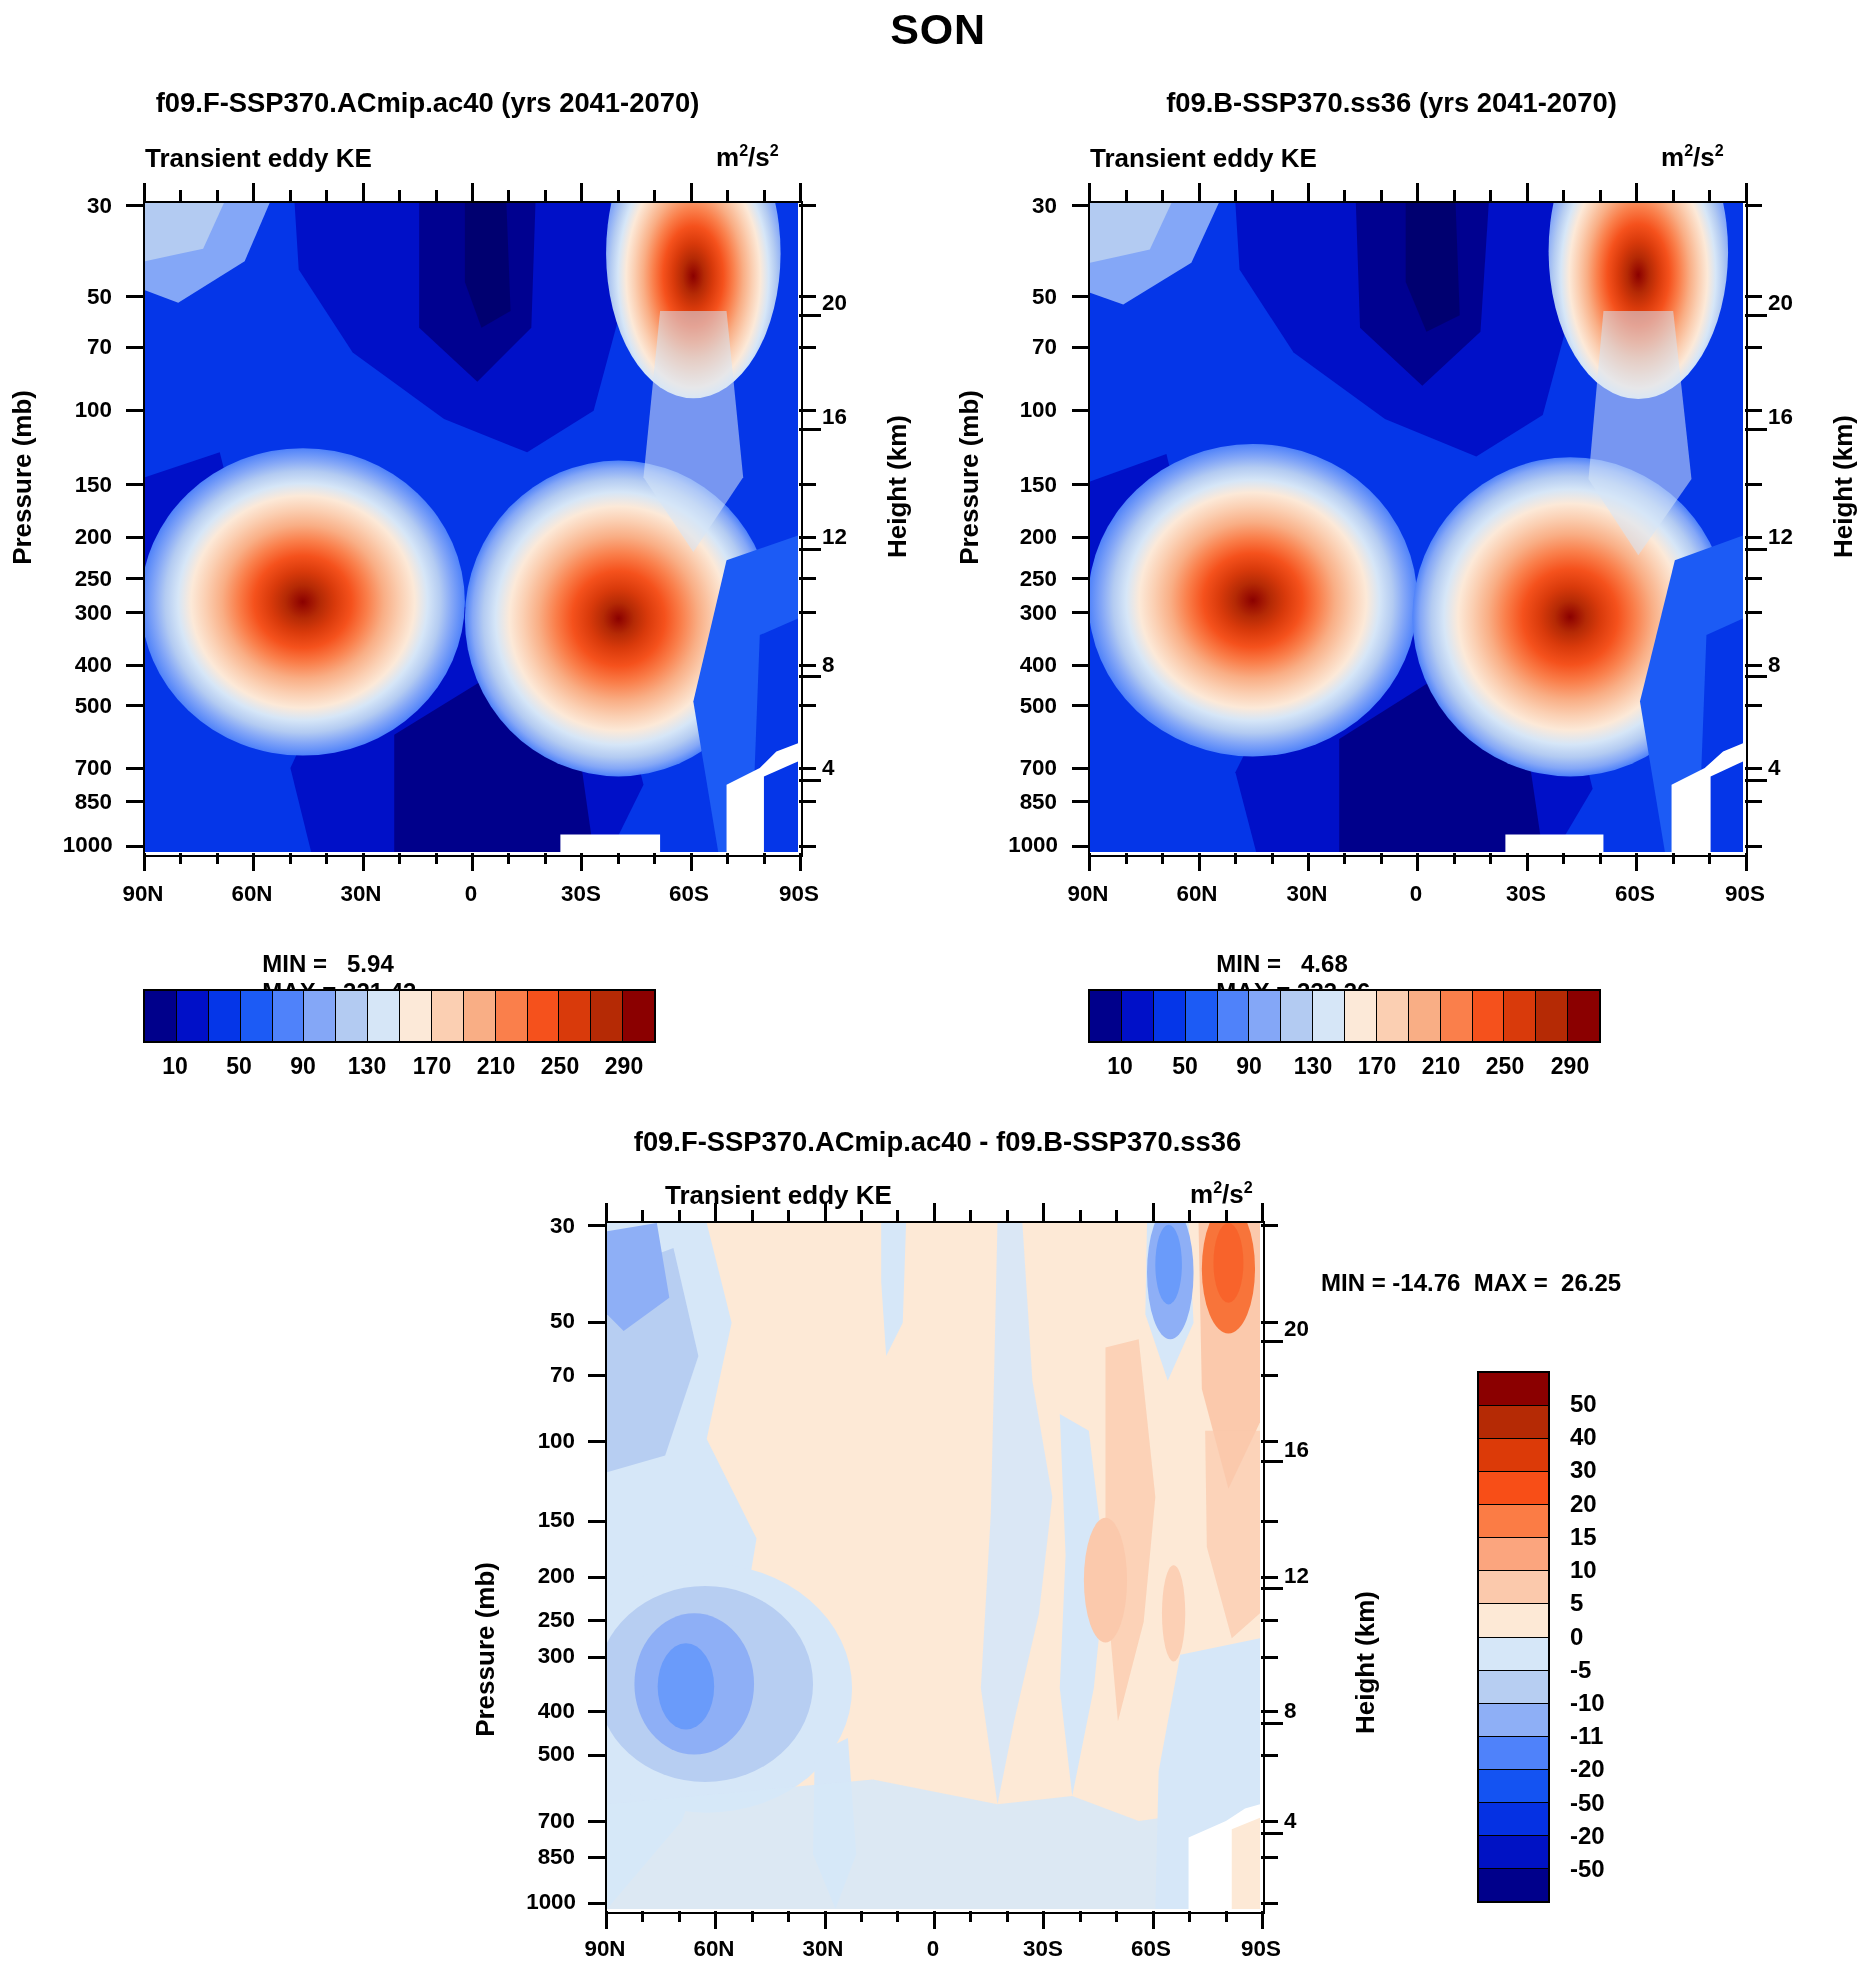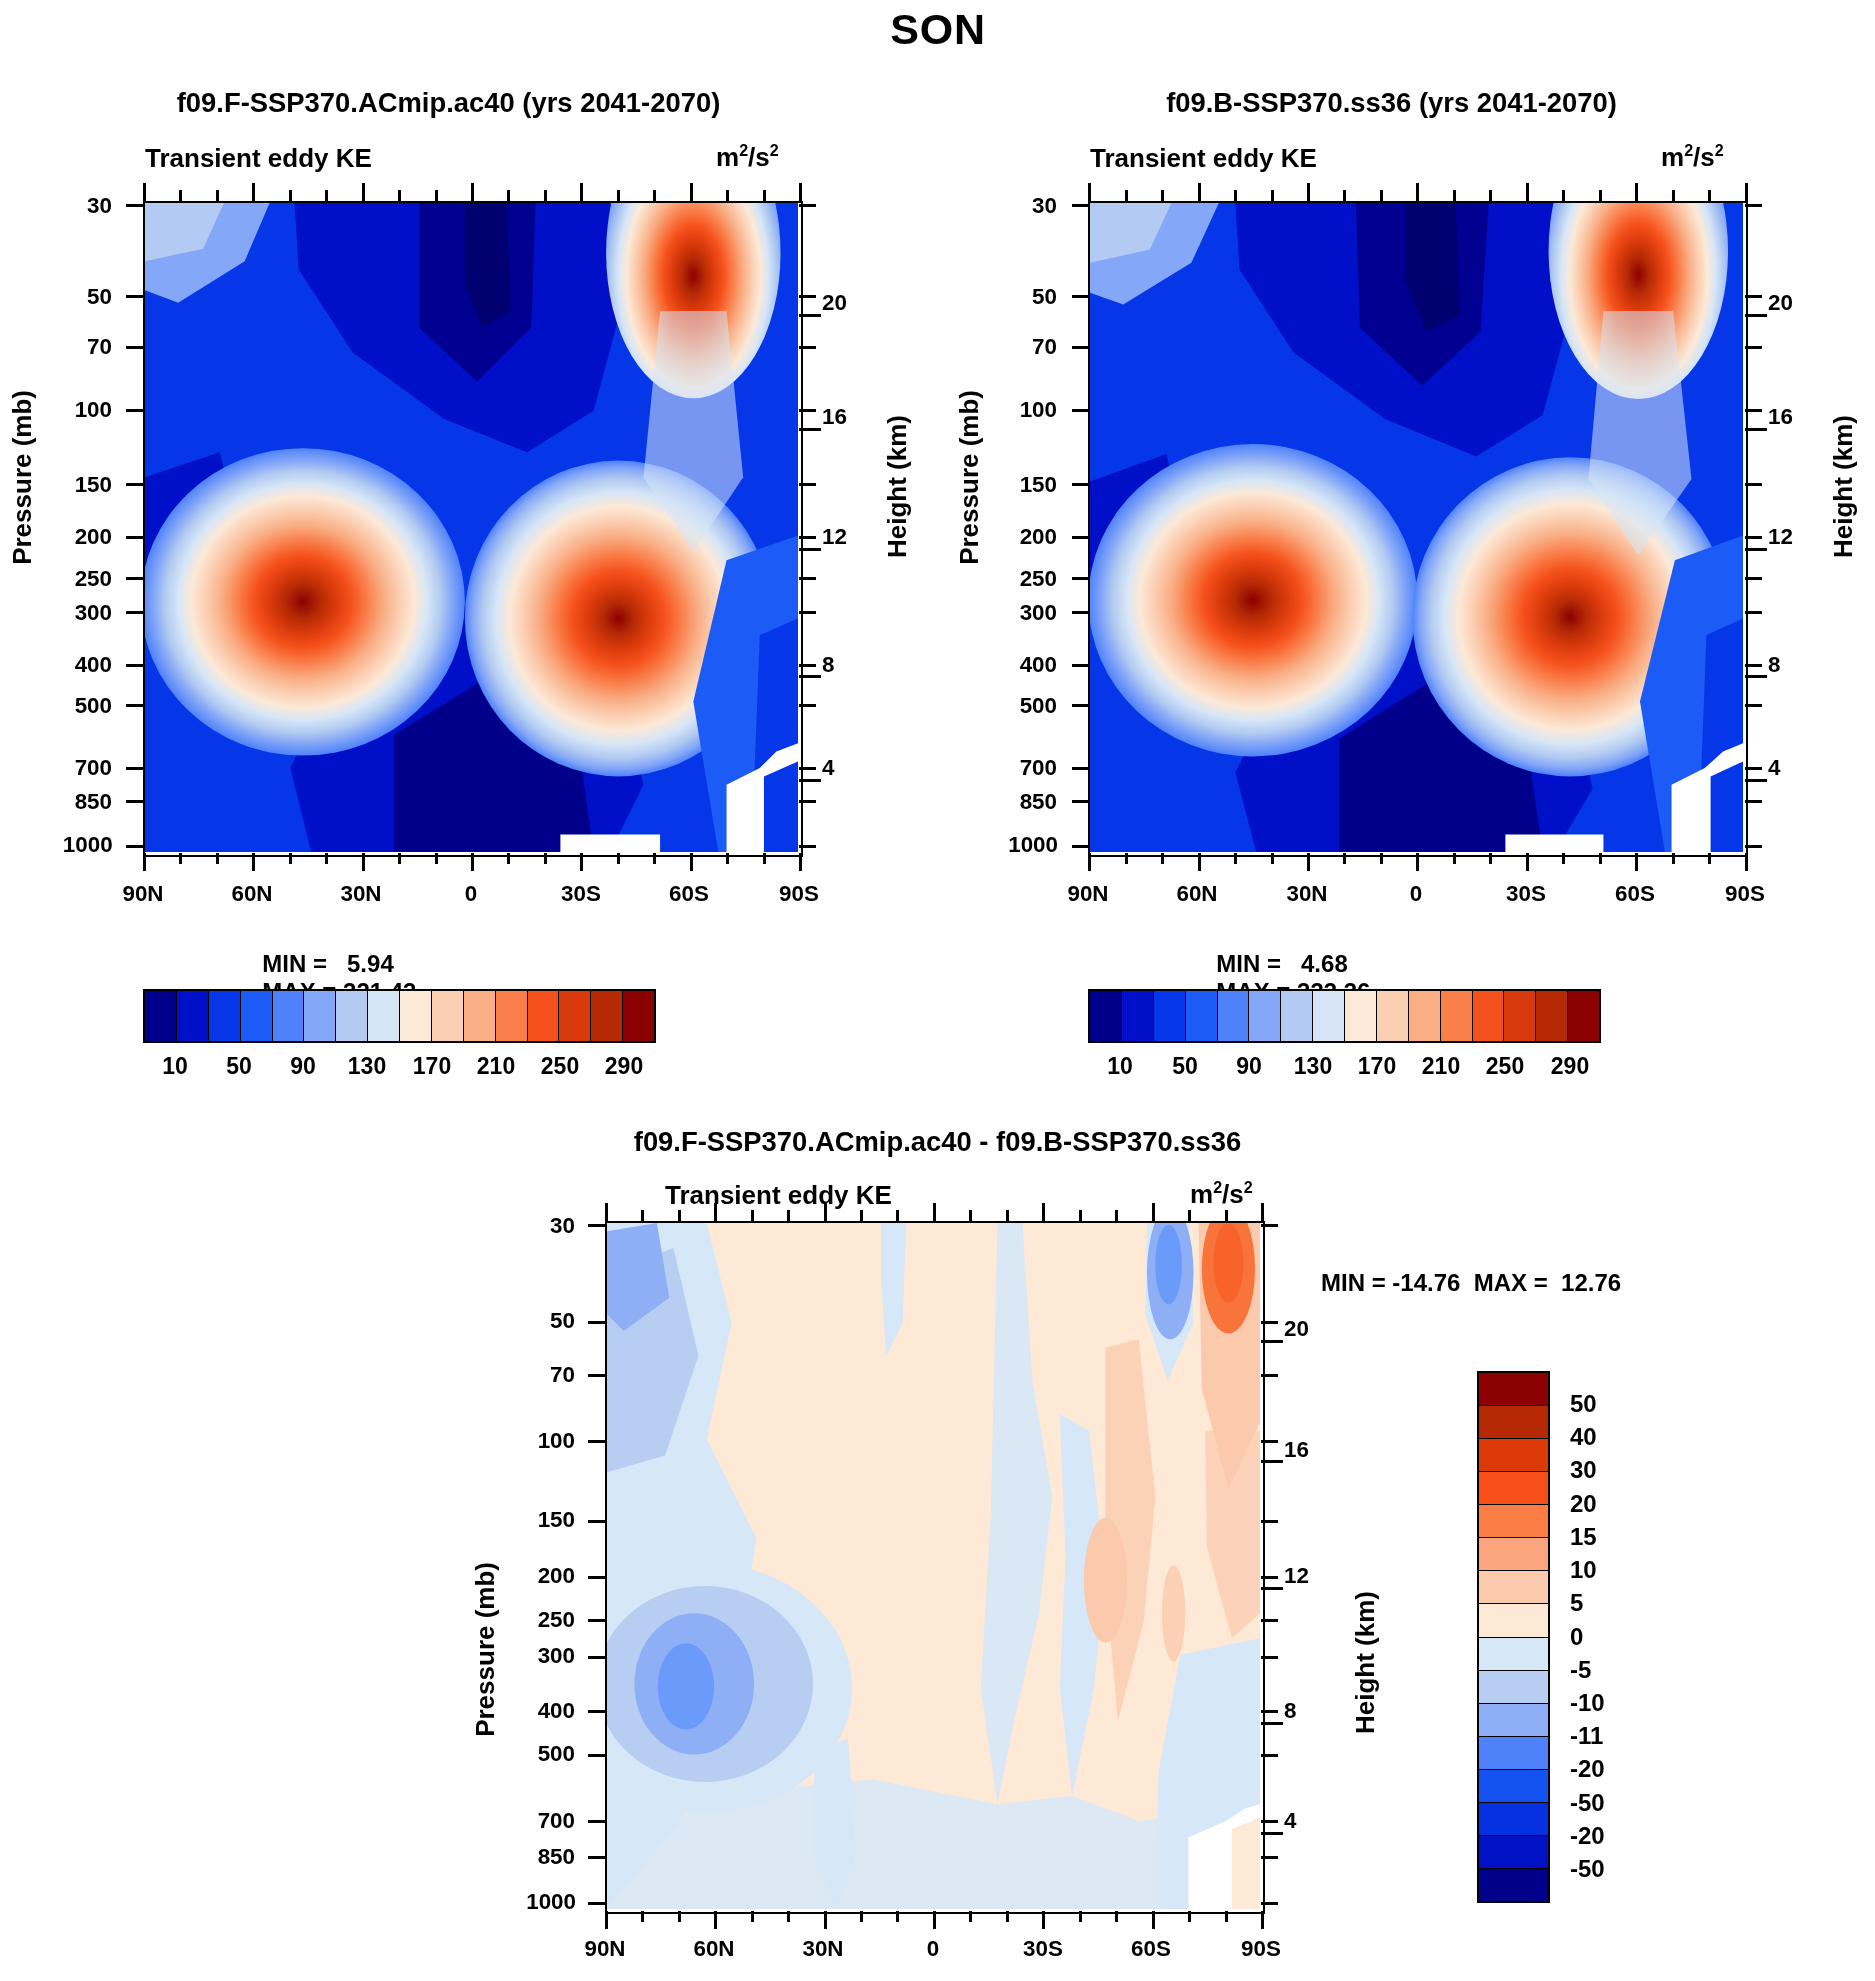--- a/index.html
+++ b/index.html
@@ -34,21 +34,21 @@
   .vbar{position:absolute;border:2.5px solid #000;box-sizing:border-box;display:flex;flex-direction:column;}
   .vbar div{flex:1 1 0;border-bottom:1.7px solid #000;}
   .vbar div:last-child{border-bottom:none;}
   .vbar-lab{position:absolute;font-size:24px;font-weight:bold;transform:translateY(-50%);}
 </style>
 </head>
 <body>
 
 <div class="abs" id="season-title">SON</div>
 
-<div class="abs panel-title" style="left:54px;top:87px;width:789px;">f09.F-SSP370.ACmip.ac40 (yrs 2041-2070)</div>
+<div class="abs panel-title" style="left:33px;top:87px;width:789px;">f09.F-SSP370.ACmip.ac40 (yrs 2041-2070)</div>
 
 <div class="abs sub-left" style="left:145px;top:143px;">Transient eddy KE</div>
 
 <div class="abs units" style="left:716px;top:141px;">
   <span>m</span><sup>2</sup><span>/s</span><sup>2</sup>
 </div>
 
 <div class="abs axis-name vert" style="left:6.6px;top:390px;">Pressure (mb)</div>
 <div class="abs axis-name vert" style="left:882px;top:415px;">Height (km)</div>
 
@@ -410,21 +410,21 @@
 <div>
   <div class="xtick-lab" style="left:605px;top:1936px;width:100px;">90N</div>
   <div class="xtick-lab" style="left:714px;top:1936px;width:100px;">60N</div>
   <div class="xtick-lab" style="left:823px;top:1936px;width:100px;">30N</div>
   <div class="xtick-lab" style="left:933px;top:1936px;width:100px;">0</div>
   <div class="xtick-lab" style="left:1043px;top:1936px;width:100px;">30S</div>
   <div class="xtick-lab" style="left:1151px;top:1936px;width:100px;">60S</div>
   <div class="xtick-lab" style="left:1261px;top:1936px;width:100px;">90S</div>
 </div>
 
-<div class="minmax" style="left:1321px;top:1269px;">MIN = -14.76  MAX =  12.76</div>
+<div class="minmax" style="left:1321px;top:1269px;">MIN = -14.76  MAX =  26.25</div>
 
 <div class="vbar" id="vbar" style="left:1477px;top:1371px;width:73px;height:532px;">
     <div style="background: rgb(139, 0, 0);"></div>
     <div style="background: rgb(181, 42, 5);"></div>
     <div style="background: rgb(220, 58, 8);"></div>
     <div style="background: rgb(248, 78, 23);"></div>
     <div style="background: rgb(251, 124, 69);"></div>
     <div style="background: rgb(251, 165, 126);"></div>
     <div style="background: rgb(251, 201, 172);"></div>
     <div style="background: rgb(253, 233, 214);"></div>

